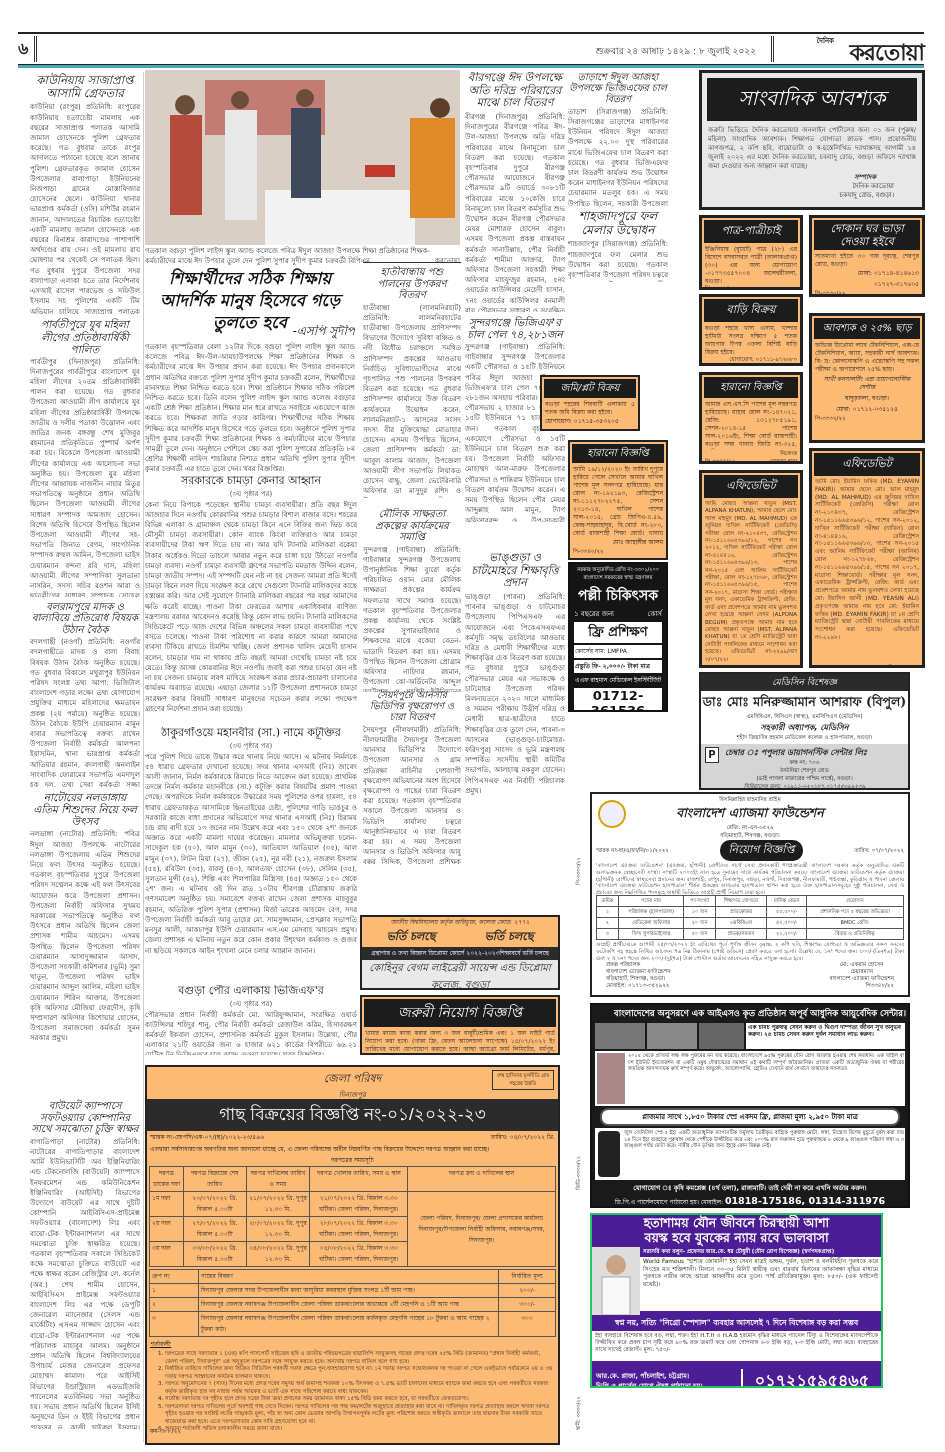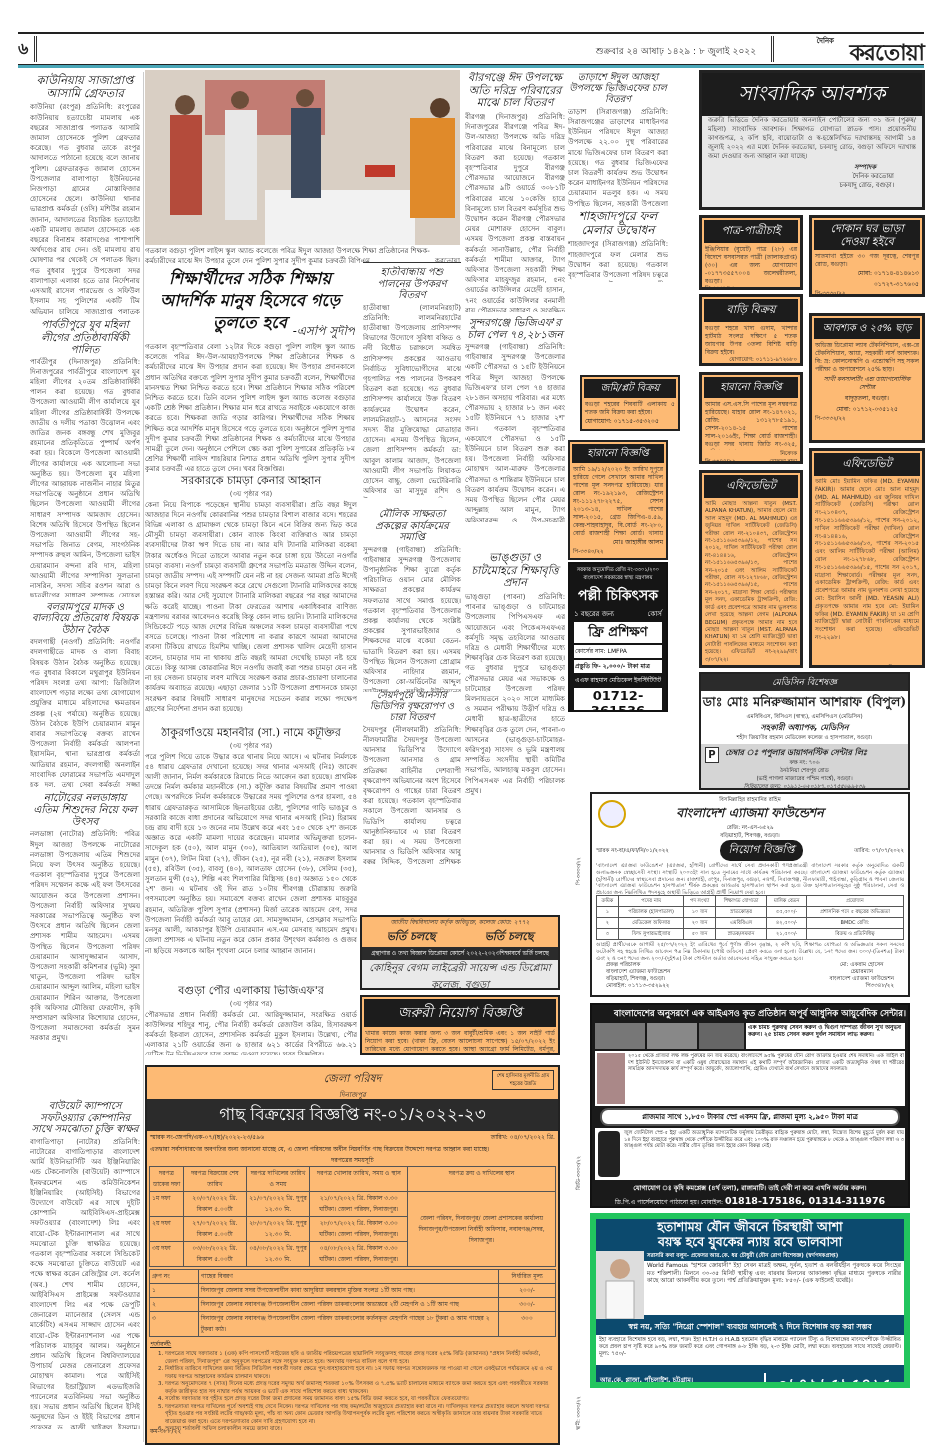--- a/index.html
+++ b/index.html
@@ -231,42 +231,42 @@
   <div class="txt" style="margin-top:2px;height:60px;overflow:hidden">শাহজাদপুর (সিরাজগঞ্জ) প্রতিনিধি: শাহজাদপুরে ফল মেলার শুভ উদ্বোধন করা হয়েছে। গতকাল বৃহস্পতিবার উপজেলা পরিষদ চত্বরে এ ফল মেলার উদ্বোধন করেন স্থানীয় সংসদ সদস্য প্রফেসর মেরিনা জাহান কবিতা। মেলা উদ্বোধন শেষে ১৫ প্রকার দেশি ফলের বিভিন্ন স্টল পরিদর্শন করেন।</div>
 </div>
 
 <div class="abs box" style="left:568px;top:440px;width:100px;height:120px;border-width:2px">
   <div class="boxhead" style="font-size:10px;margin:2px;padding:1px">হারানো বিজ্ঞপ্তি</div>
   <div class="txt" style="font-size:6px;line-height:8px;padding:0 3px;height:72px;overflow:hidden">আমি ১৯/১২/২০২০ ইং তারিখ দুপুরে হারিয়ে গেলে সেখানে আমার দাখিল পাশের মূল সনদপত্র হারিয়েছে। যার রোল নং-১৯২১৯৩, রেজিস্ট্রেশন নং-১১১২৭৮২২৭৫, সেশন ২০১৩-১৪, দাখিল পাশের সাল-২০১৫, গ্রেড জিপিএ-৪.৫৯, কেন্দ্র-শাহবাহাদুর, বি.বোর্ড নং-২৮০, বোর্ড রাজশাহী শিক্ষা বোর্ড। থানায় জিডি নং-৪০৫, তারিখ-১১/০২/২০২১ ইং।</div>
   <div style="font-size:6px;text-align:right;padding-right:3px">মোঃ জাহাঙ্গীর আলম</div>
   <div style="font-size:5.5px;padding-left:3px">পি-৩৩৪০/২২</div>
 </div>
 
-<div class="abs box" style="left:580px;top:375px;width:100px;height:56px;border-width:2px">
+<div class="abs box" style="left:540px;top:375px;width:100px;height:56px;border-width:2px">
   <div class="boxhead" style="font-size:10px;margin:2px;padding:1px">জমি/প্লট বিক্রয়</div>
   <div class="txt" style="font-size:6px;line-height:8px;padding:0 3px">বগুড়া শহরের শিববাটি এলাকায় ৫ শতক জমি বিক্রয় করা হইবে।</div>
   <div style="font-size:6px;padding-left:3px">যোগাযোগ: ০১৭১৫-৩৫৩২০৫</div>
 </div>
 
 <div class="abs darkad" style="left:568px;top:562px;width:100px;height:150px;border:2px solid #111;background:#151515">
   <div style="font-size:5px;text-align:center;padding:2px">সরকার অনুমোদিত রেজি নং-৩৩০১/২০০ বাংলাদেশ সরকারের স্বাস্থ্য মন্ত্রণালয়</div>
   <div style="font-size:14px;text-align:center;font-weight:bold;font-family:'DejaVu Serif',serif">পল্লী চিকিৎসক</div>
   <div style="display:flex;justify-content:space-between;font-size:7px;padding:0 4px">
     <span>১ বছরের জন্য</span>
     <span>কোর্স</span>
   </div>
   <div style="background:#fff;color:#111;font-size:13px;text-align:center;margin:2px 4px;font-weight:bold">ফ্রি প্রশিক্ষণ</div>
   <div style="background:#fff;color:#111;font-size:6px;margin:2px 4px;padding:1px">কোর্সের নাম: LMFPA</div>
   <div style="background:#fff;color:#111;font-size:6px;margin:2px 4px;padding:1px;font-weight:bold">প্রস্তুতি ফি- ২,০০০/- টাকা মাত্র</div>
   <div style="font-size:6px;text-align:center;margin-top:2px">এএফ রাহমান মেডিকেল ইনস্টিটিউট</div>
   <div style="background:#fff;color:#111;font-size:13px;text-align:center;font-weight:bold;margin:2px 4px">01712-361536</div>
 </div>
 
 <div class="abs box" style="left:699px;top:70px;width:226px;height:140px;background:#e8e8e8">
-  <div class="boxhead" style="font-size:20px;padding:5px">সাংবাদিক আবশ্যক</div>
+  <div class="boxhead" style="font-size:20px;margin:5px;padding:5px">সাংবাদিক আবশ্যক</div>
   <div class="txt" style="font-size:6.5px;line-height:9px;padding:0 6px">জরুরি ভিত্তিতে দৈনিক করতোয়ার অনলাইন পোর্টালের জন্য ০১ জন (পুরুষ/মহিলা) সাংবাদিক আবশ্যক। শিক্ষাগত যোগ্যতা স্নাতক পাস। প্রয়োজনীয় কাগজপত্র, ২ কপি ছবি, বায়োডাটা ও স্ব-হস্তেলিখিত দরখাস্তসহ আগামী ১৪ জুলাই ২০২২ এর মধ্যে দৈনিক করতোয়া, চকযাদু রোড, বগুড়া অফিসে দরখাস্ত জমা দেওয়ার জন্য আহ্বান করা যাচ্ছে।</div>
   <div style="text-align:right;padding-right:28px;font-size:6.5px;line-height:9px;margin-top:2px">
     <div style="font-style:italic;font-weight:bold;padding-right:18px">সম্পাদক</div>
     <div>দৈনিক করতোয়া</div>
     <div>চকযাদু রোড, বগুড়া।</div>
   </div>
 </div>
 
 <div class="abs box" style="left:699px;top:215px;width:104px;height:75px">
   <div class="boxhead" style="font-size:11px;margin:2px;padding:2px">পাত্র-পাত্রীচাই</div>
@@ -429,21 +429,21 @@
     <div style="width:22px;background:#222;margin:3px;border-radius:4px"></div>
     <div class="txt" style="flex:1;font-size:5px;line-height:6.6px;padding:1px;overflow:hidden;color:#222">জুল জেনিটাল স্প্রে-৫ ইহা একটি অত্যাধুনিক ম্যাগনেটিক ফর্মুলায় তৈরীকৃত বাহ্যিক পুরুষাঙ্গ মোটা, লম্বা, নিস্তেজ বিশেষ মুহূর্তে দুর্বল করা যায় ১৪ দিনে ইহা ব্যবহারে পুরুষাঙ্গ থেকে পেশীকে উজ্জীবিত করে এবং ১০০% রক্ত সঞ্চালন হয়ে পুরুষাঙ্গকে ৮ থেকে ৯ আঙ্গুল পরিমাণ লম্বা ও ৩ আঙ্গুল পর্যন্ত মোটা করে। নারীর যৌন তৃপ্তির জন্য ইহার কোন বিকল্প নেই।</div>
   </div>
   <div style="color:#fff;font-size:6.5px;font-weight:bold;text-align:center;padding:1px">যোগাযোগ ঃ কৃষি কমপ্লেক্স (৪র্থ তলা), রাঙ্গামাটি। তাই দেরী না করে এখনি অর্ডার করুন।</div>
   <div style="color:#fff;font-size:6px;text-align:center;padding:0 2px">
     <span>ডি.পি.এ পার্সেলযোগে পাঠানো হয়। মোবাইল:</span>
     <span style="font-size:9.5px;font-weight:bold">01818-175186, 01314-311976</span>
   </div>
 </div>
 
-<div class="abs" style="left:590px;top:1213px;width:320px;height:175px;background:#0c4a6e;border:6px solid #22c55e">
+<div class="abs" style="left:590px;top:1213px;width:293px;height:175px;background:#4c1d95;border:2px solid #22c55e">
   <div style="color:#fff;font-size:12.5px;font-weight:bold;text-align:center;line-height:15px;font-family:'DejaVu Serif',serif">হতাশাময় যৌন জীবনে চিরস্থায়ী আশা</div>
   <div style="color:#fff;font-size:12.5px;font-weight:bold;text-align:center;line-height:15px;font-family:'DejaVu Serif',serif">বয়স্ক হবে যুবকের ন্যায় রবে ভালবাসা</div>
   <div style="display:flex;height:68px;margin-top:2px">
     <div style="width:48px;background:#ddd">
       <svg width="48" height="68" viewBox="0 0 48 68">
           <circle cx="24" cy="18" r="10" fill="#c9a488"></circle>
           <rect x="10" y="30" width="28" height="38" fill="#f8f8f8" stroke="#aaa"></rect>
         </svg>
     </div>
     <div style="flex:1">

